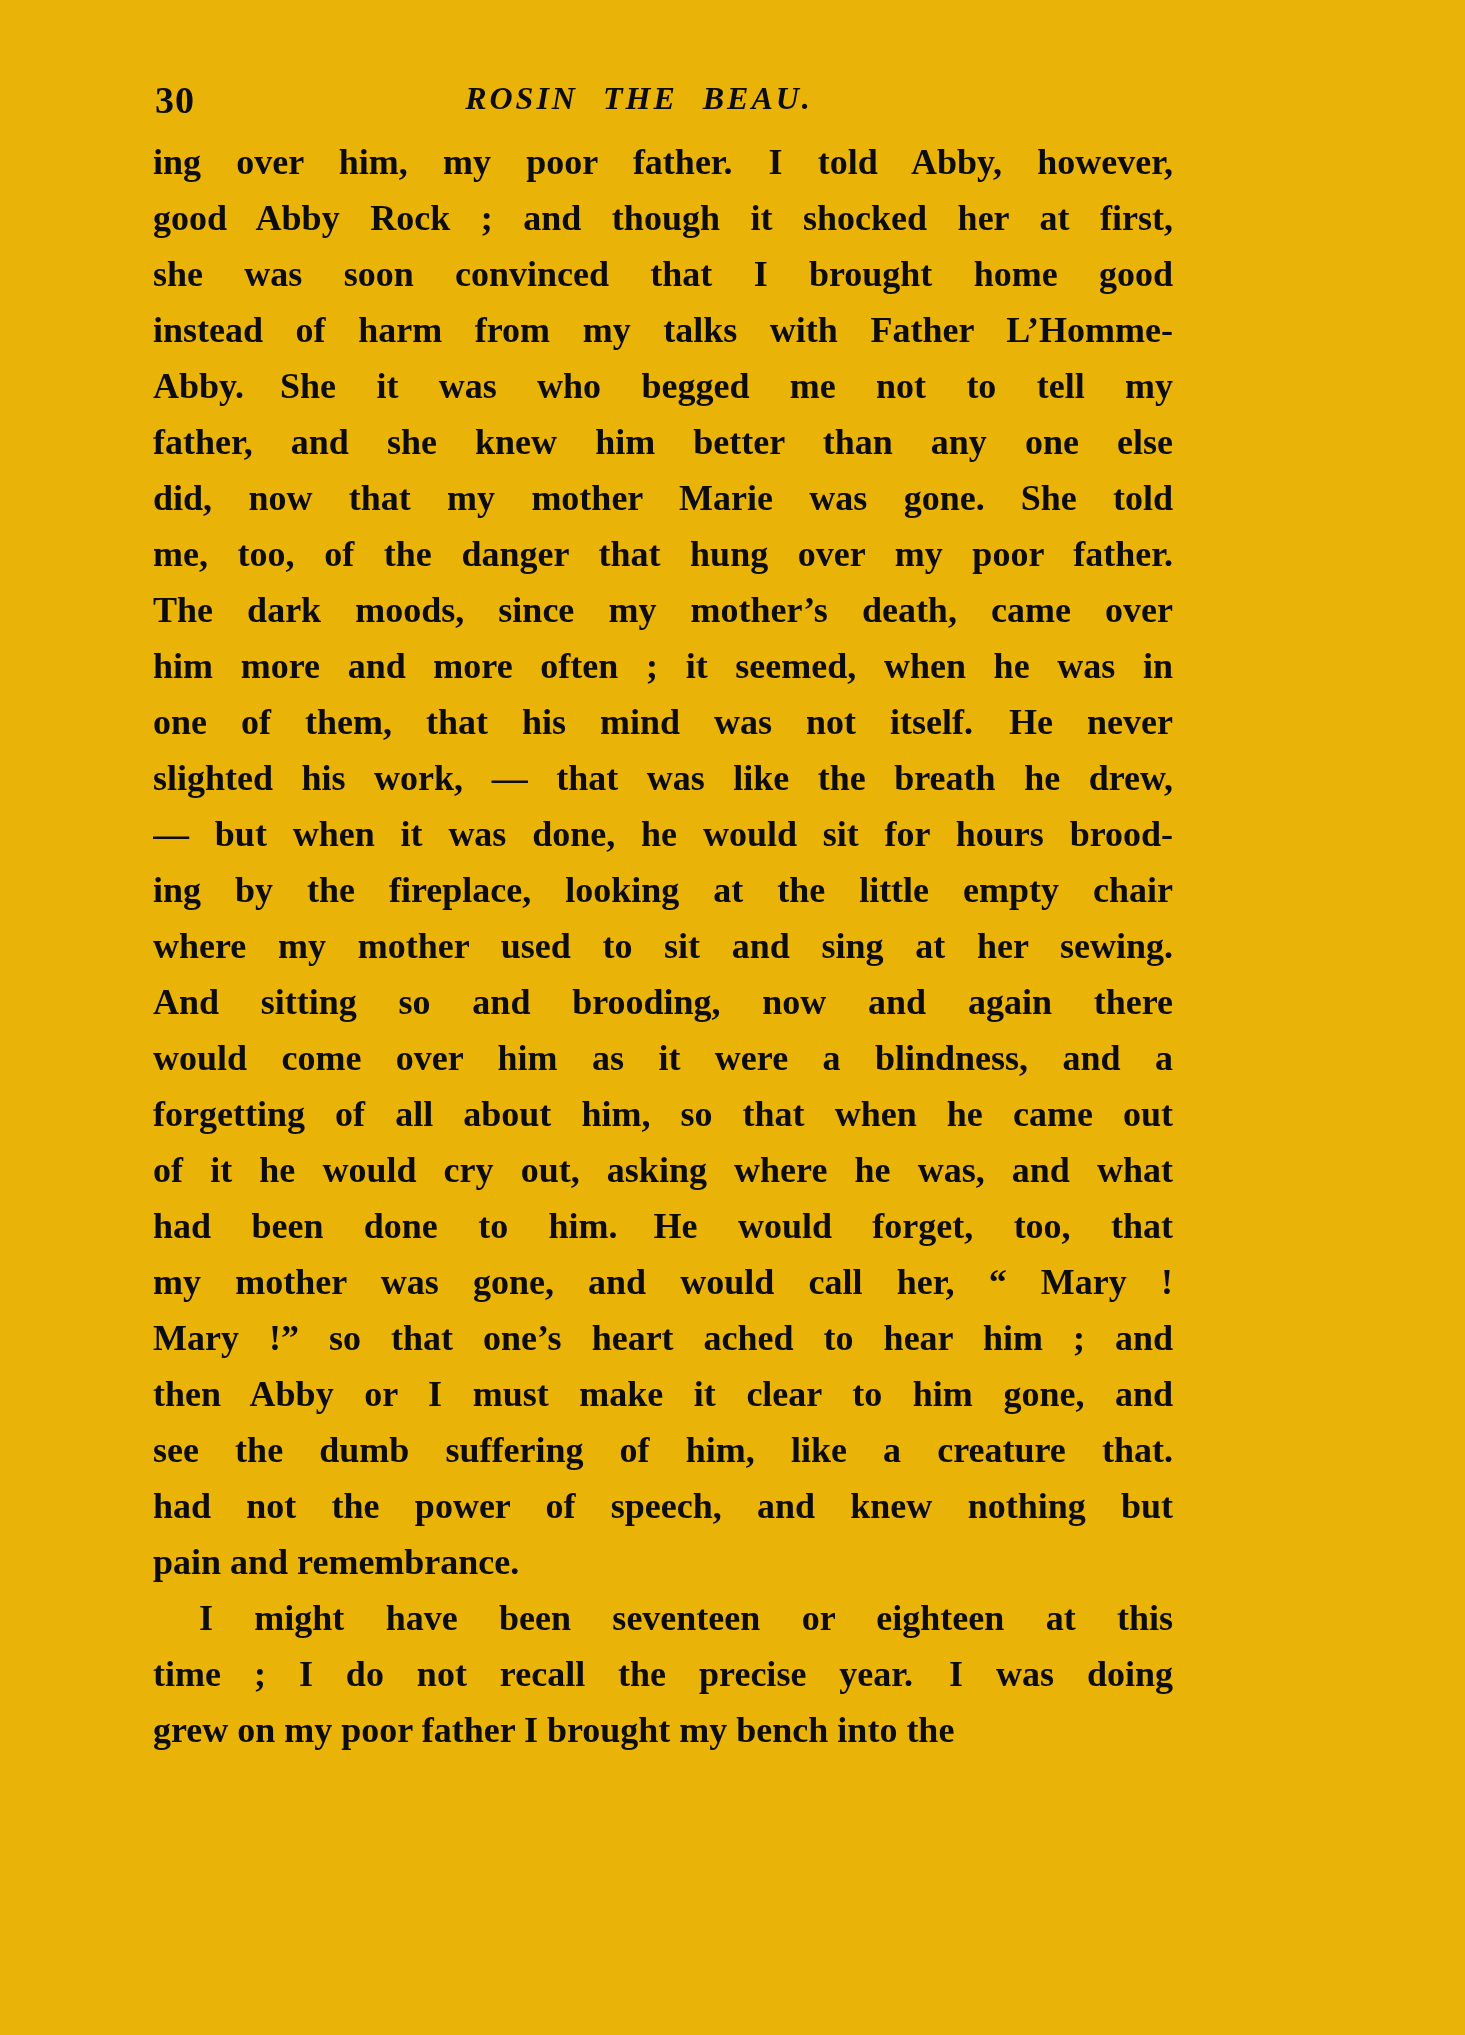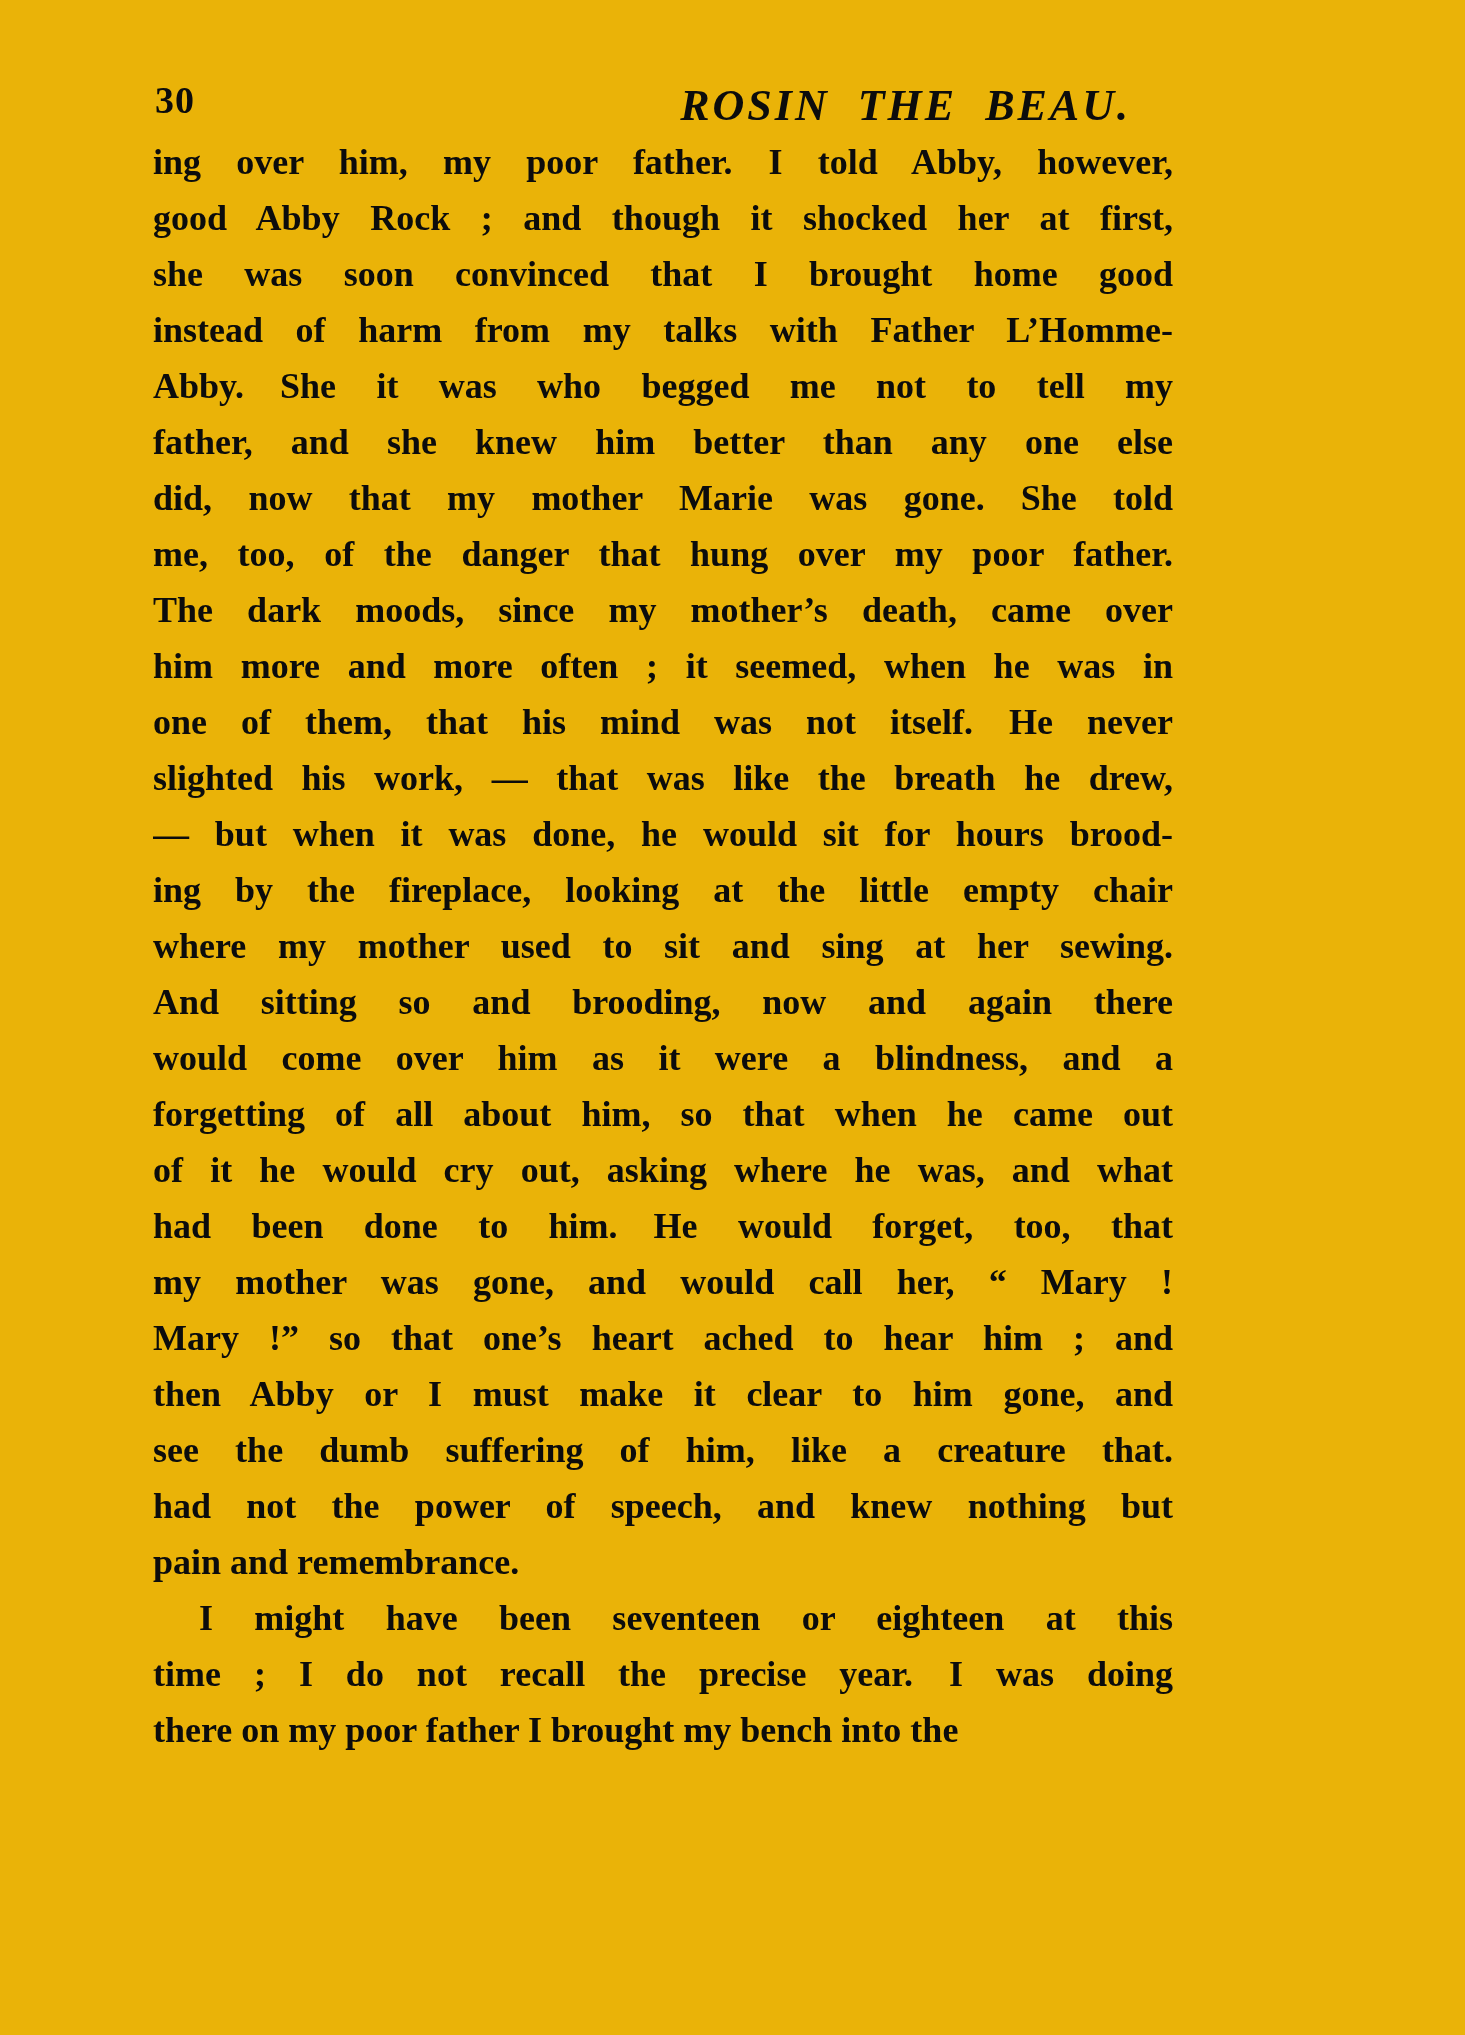--- a/index.html
+++ b/index.html
@@ -26,25 +26,25 @@
   .pagenum {
     position: absolute;
     left: 0;
     top: 0;
     font-size: 38px;
     font-weight: bold;
     letter-spacing: 1px;
   }
   .title {
     position: absolute;
-    left: 16px;
+    left: 4px;
     top: 2px;
     width: 960px;
-    text-align: right;
-    font-size: 44px;
+    text-align: center;
+    font-size: 32px;
     font-weight: bold;
     font-style: italic;
     letter-spacing: 3px;
     word-spacing: 14px;
     white-space: nowrap;
   }
   .body {
     position: absolute;
     top: 134px;
     left: 153px;
@@ -96,15 +96,15 @@
       <div class="line">of it he would cry out, asking where he was, and what</div>
       <div class="line">had been done to him. He would forget, too, that</div>
       <div class="line">my mother was gone, and would call her, “ Mary !</div>
       <div class="line">Mary !” so that one’s heart ached to hear him ; and</div>
       <div class="line">then Abby or I must make it clear to him gone, and</div>
       <div class="line">see the dumb suffering of him, like a creature that.</div>
       <div class="line">had not the power of speech, and knew nothing but</div>
       <div class="line last">pain and remembrance.</div>
       <div class="line indent">I might have been seventeen or eighteen at this</div>
       <div class="line">time ; I do not recall the precise year. I was doing</div>
-      <div class="line last">there on my poor father I brought my bench into the</div>
+      <div class="line last">grew on my poor father I brought my bench into the</div>
     </div>
 </div>
 
 </body></html>

